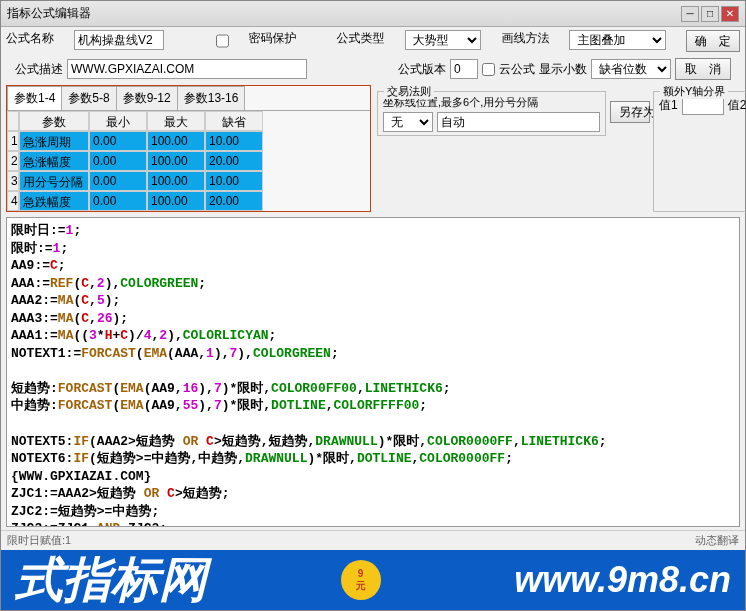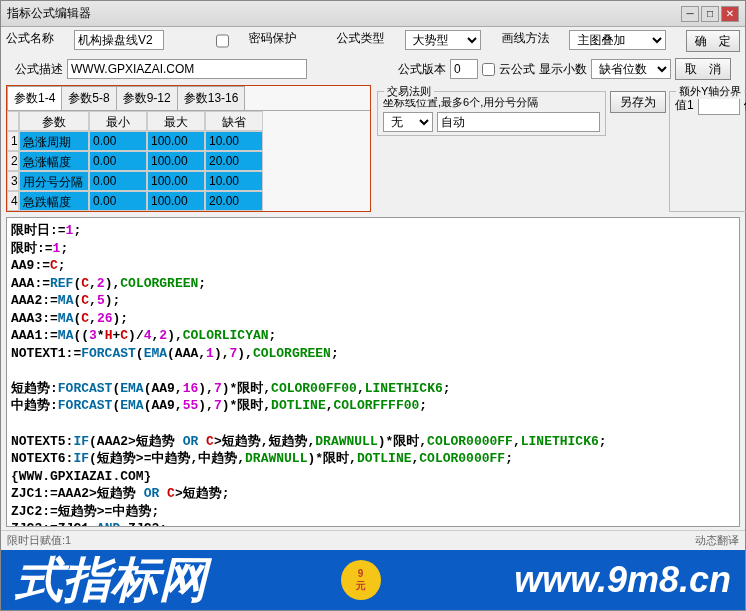--- a/index.html
+++ b/index.html
@@ -24,21 +24,21 @@
 .paramgrid div { border: 1px solid #ccc; padding: 2px 3px; background: #0ea5e9; height: 20px; overflow: hidden; }
 .paramgrid .hd { background: #f0f0f0; font-weight: normal; text-align: center; }
 .paramgrid .idx { background: #f0f0f0; text-align: center; }
 .rightpane { flex: 1; display: flex; flex-direction: row; gap: 3px; }
 .group { border: 1px solid #bbb; padding: 3px 5px; position: relative; margin-top: 6px; }
 .group .legend { position: absolute; top: -8px; left: 6px; background: #f0f0f0; padding: 0 3px; font-size: 11px; }
 .grouprow { display: flex; gap: 4px; align-items: center; }
 .actionrow { display: flex; gap: 3px; padding: 2px 0; }
 .code { flex: 1; background: #fff; border: 1px solid #999; margin: 3px 5px; padding: 4px; font-family: "Consolas", "Courier New", monospace; font-size: 13px; font-weight: bold; overflow: auto; line-height: 1.35; white-space: pre; }
 .c-black { color: #000; }
-.c-blue { color: #0369a1; }
+.c-blue { color: #a16207; }
 .c-red { color: #cc0000; }
 .c-green { color: #008800; }
 .c-pink { color: #cc00cc; }
 .c-gray { color: #000000; }
 .status { padding: 2px 6px; font-size: 11px; color: #666; display: flex; justify-content: space-between; border-top: 1px solid #ccc; }
 .footer { background: #0b5cc4; color: #fff; height: 60px; display: flex; align-items: center; justify-content: space-between; padding: 0 14px; }
 .footer .left { font-size: 48px; font-style: italic; font-weight: bold; font-family: "SimHei", sans-serif; }
 .footer .right { font-size: 36px; font-style: italic; font-weight: bold; font-family: Arial, sans-serif; }
 .footer .logo { width: 40px; height: 40px; border-radius: 50%; background: #f5c518; display: flex; align-items: center; justify-content: center; flex-direction: column; color: #c0392b; font-size: 10px; font-weight: bold; }
 .sep { flex: 1; }
@@ -127,21 +127,21 @@
     <div class="rightpane">
       <div style="display:flex;gap:4px;align-items:flex-start">
         <div class="group" style="flex:1">
           <span class="legend">交易法则</span>
           <div style="font-size:11px;margin-bottom:2px">坐标线位置,最多6个,用分号分隔</div>
           <div class="grouprow">
             <select style="width:50px"><option>无</option></select>
             <input type="text" style="flex: 1 1 0%;" value="自动">
           </div>
         </div>
-        <button class="btn" style="width:56px;margin-top:6px">另存为</button>
+        <button class="btn" style="width:40px;margin-top:16px">另存为</button>
       </div>
 
       <div class="group">
         <span class="legend">额外Y轴分界</span>
         <div class="grouprow">
           <span class="lbl">值1</span>
             <input type="text" style="width: 42px;">
           <span class="lbl">值2</span>
             <input type="text" style="width: 42px;">
           <span class="lbl">值3</span>

